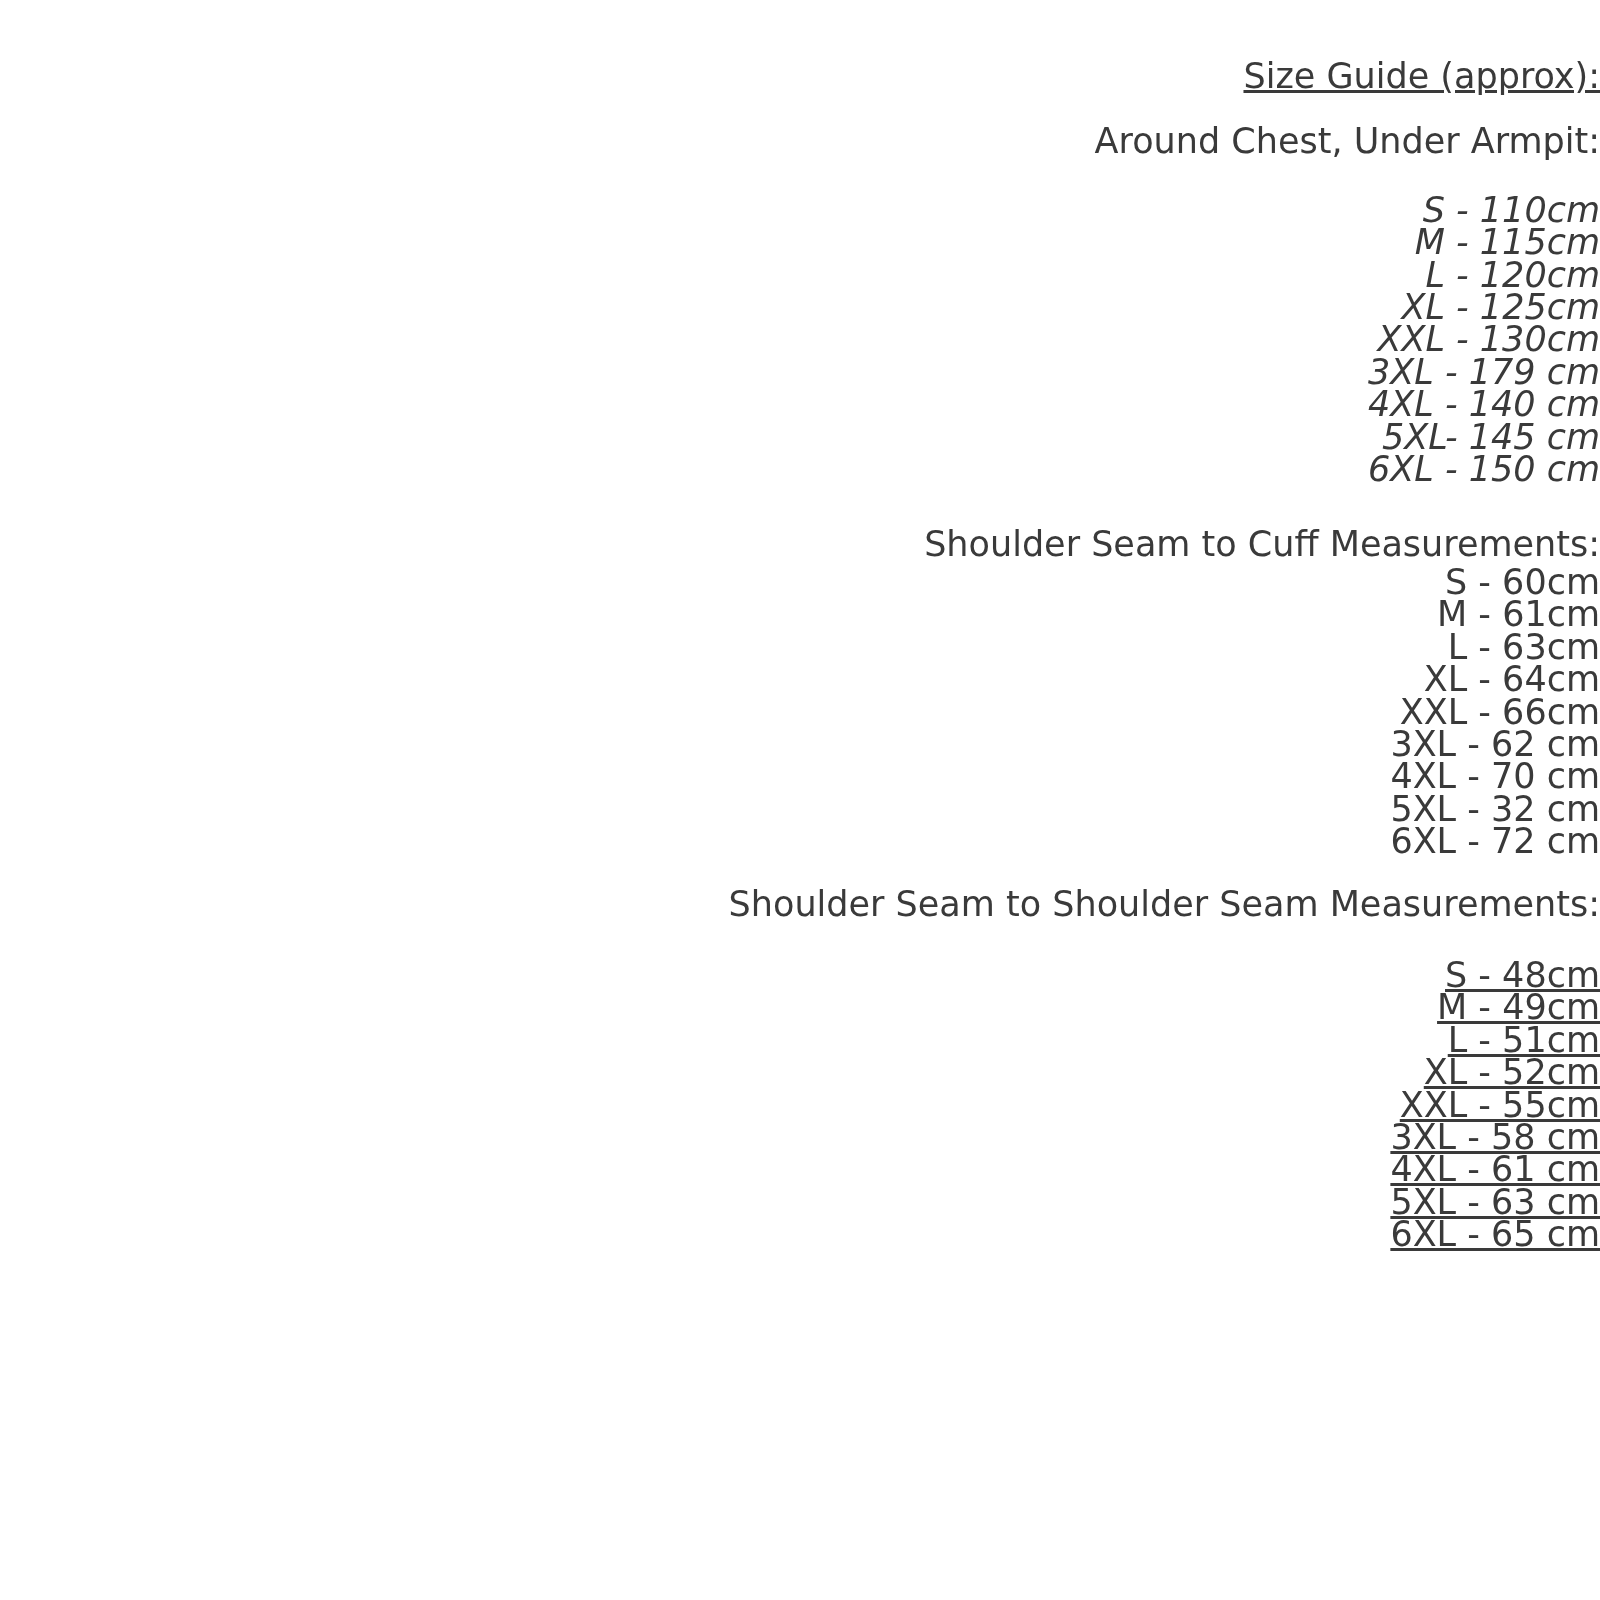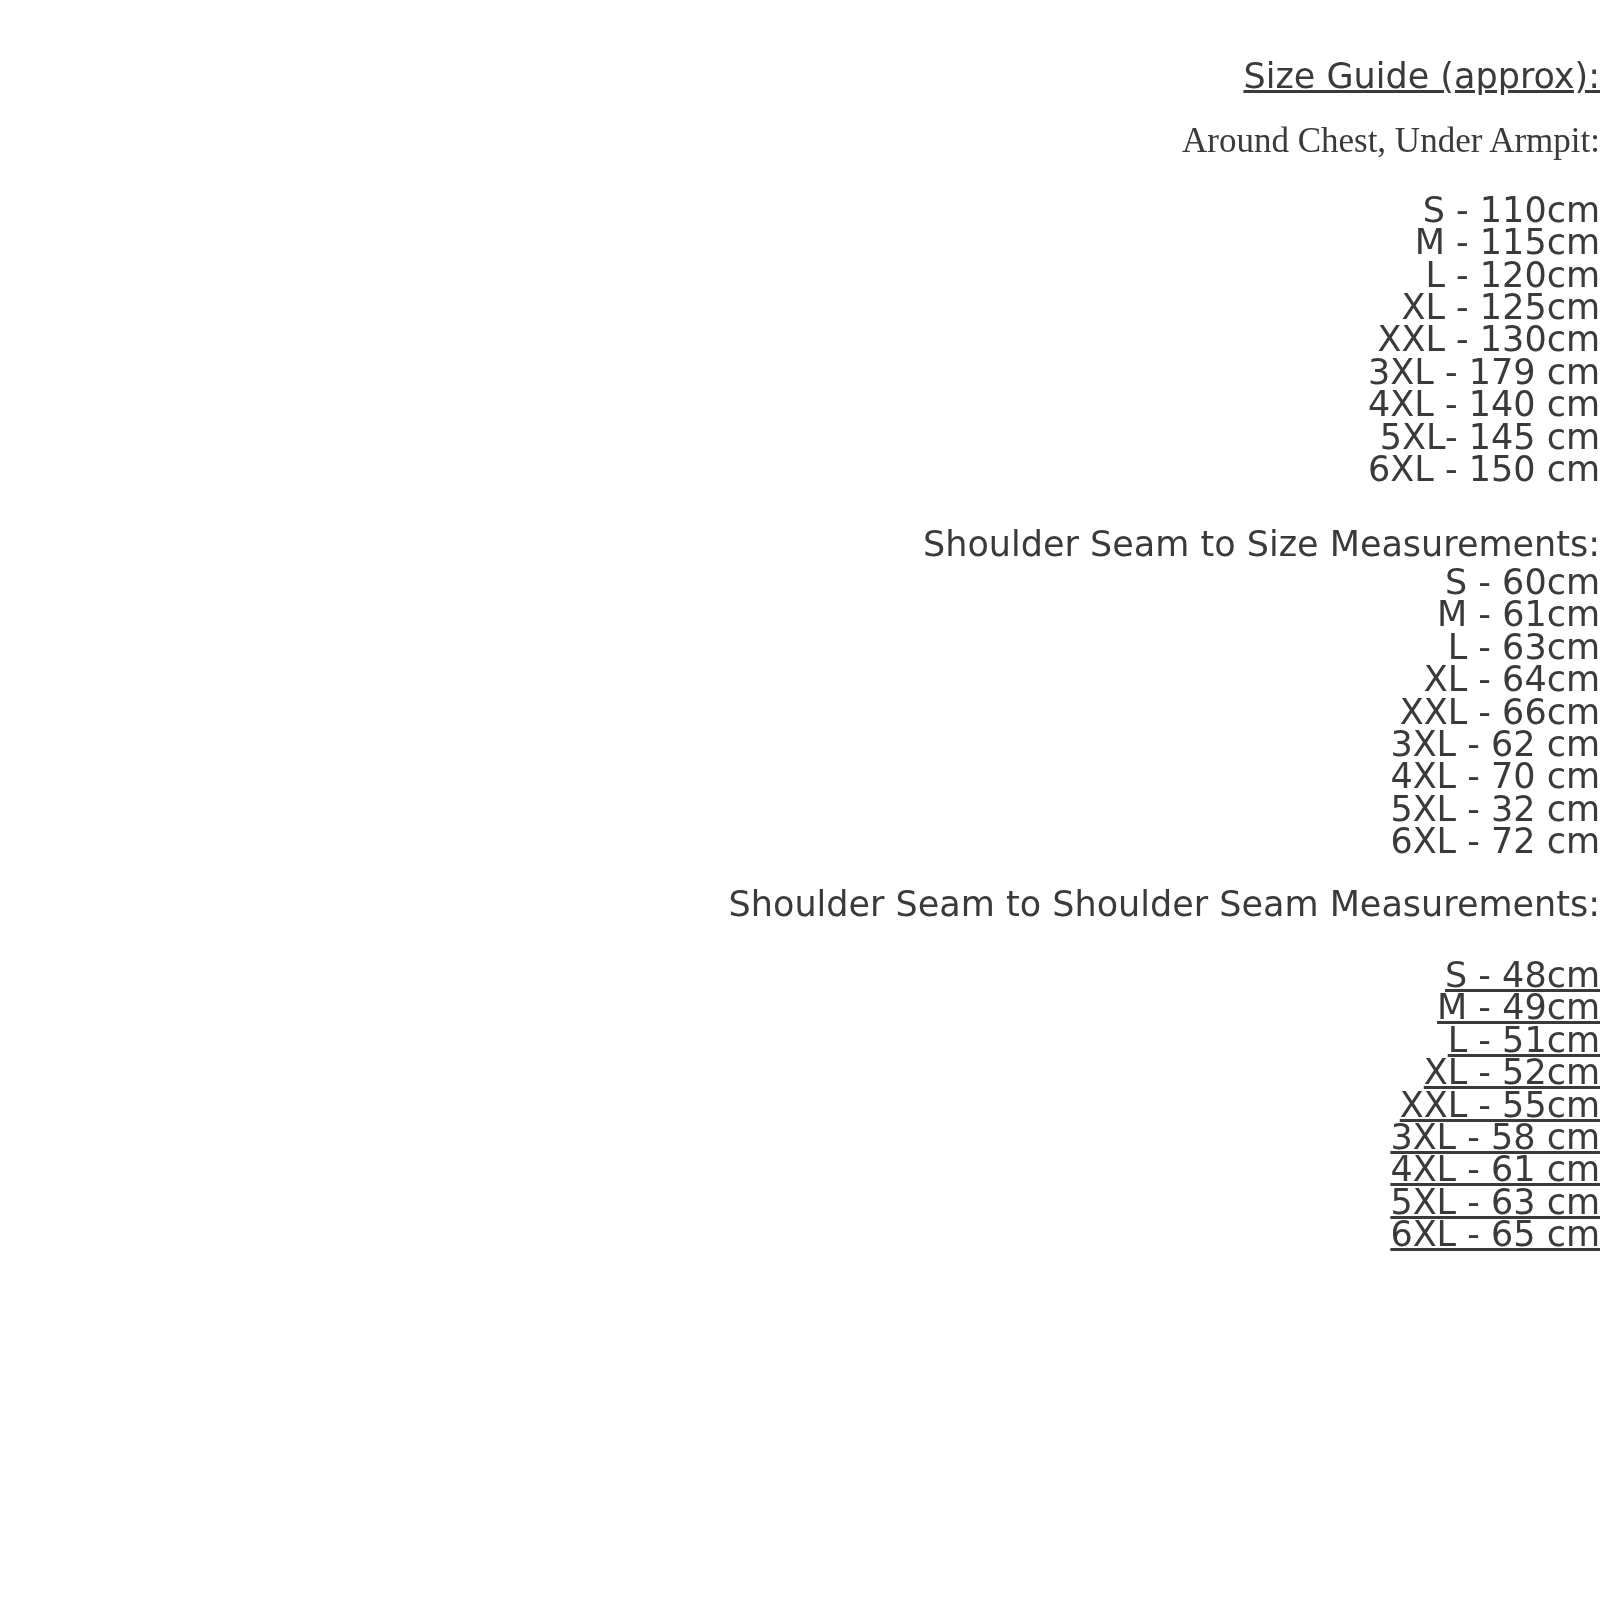--- a/index.html
+++ b/index.html
@@ -22,22 +22,22 @@
     background: #ffffff;
     margin-top: 40px;
   }
   .doc-title {
     text-decoration: underline;
   }
   .section-heading, .size-line {
     white-space: pre;
   }
   
-  .section:nth-of-type(1) .section-heading { margin-top: 33px; font-family: Liberation Serif, serif; }
-  .section:nth-of-type(1) .section-items   { margin-top: 36px; }
+  .section:nth-of-type(1) .section-heading { margin-top: 33px; }
+  .section:nth-of-type(1) .section-items   { margin-top: 36px; font-style: italic; }
   .section:nth-of-type(2) .section-heading { margin-top: 43px; }
   .section:nth-of-type(2) .section-items   { margin-top: 5px; }
   .section:nth-of-type(3) .section-heading { margin-top: 30px; }
   .section:nth-of-type(3) .section-items   { margin-top: 39px; text-decoration: underline; }
   .section:nth-of-type(4) .section-heading { margin-top: 36px; }
   .section:nth-of-type(4) .section-items   { margin-top: 9px; }
 </style>
 </head>
 <body style="background: rgb(255, 255, 255);">
 
@@ -53,21 +53,21 @@
           <div class="size-line">XL - 125cm</div>
           <div class="size-line">XXL - 130cm</div>
           <div class="size-line">3XL - 179 cm</div>
           <div class="size-line">4XL - 140 cm</div>
           <div class="size-line">5XL- 145 cm</div>
           <div class="size-line">6XL - 150 cm</div>
         </div>
   </div>
 
   <div class="section">
-    <div class="section-heading">Shoulder Seam to Size Measurements:</div>
+    <div class="section-heading">Shoulder Seam to Cuff Measurements:</div>
     <div class="section-items">
           <div class="size-line">S - 60cm</div>
           <div class="size-line">M - 61cm</div>
           <div class="size-line">L - 63cm</div>
           <div class="size-line">XL - 64cm</div>
           <div class="size-line">XXL - 66cm</div>
           <div class="size-line">3XL - 62 cm</div>
           <div class="size-line">4XL - 70 cm</div>
           <div class="size-line">5XL - 32 cm</div>
           <div class="size-line">6XL - 72 cm</div>

